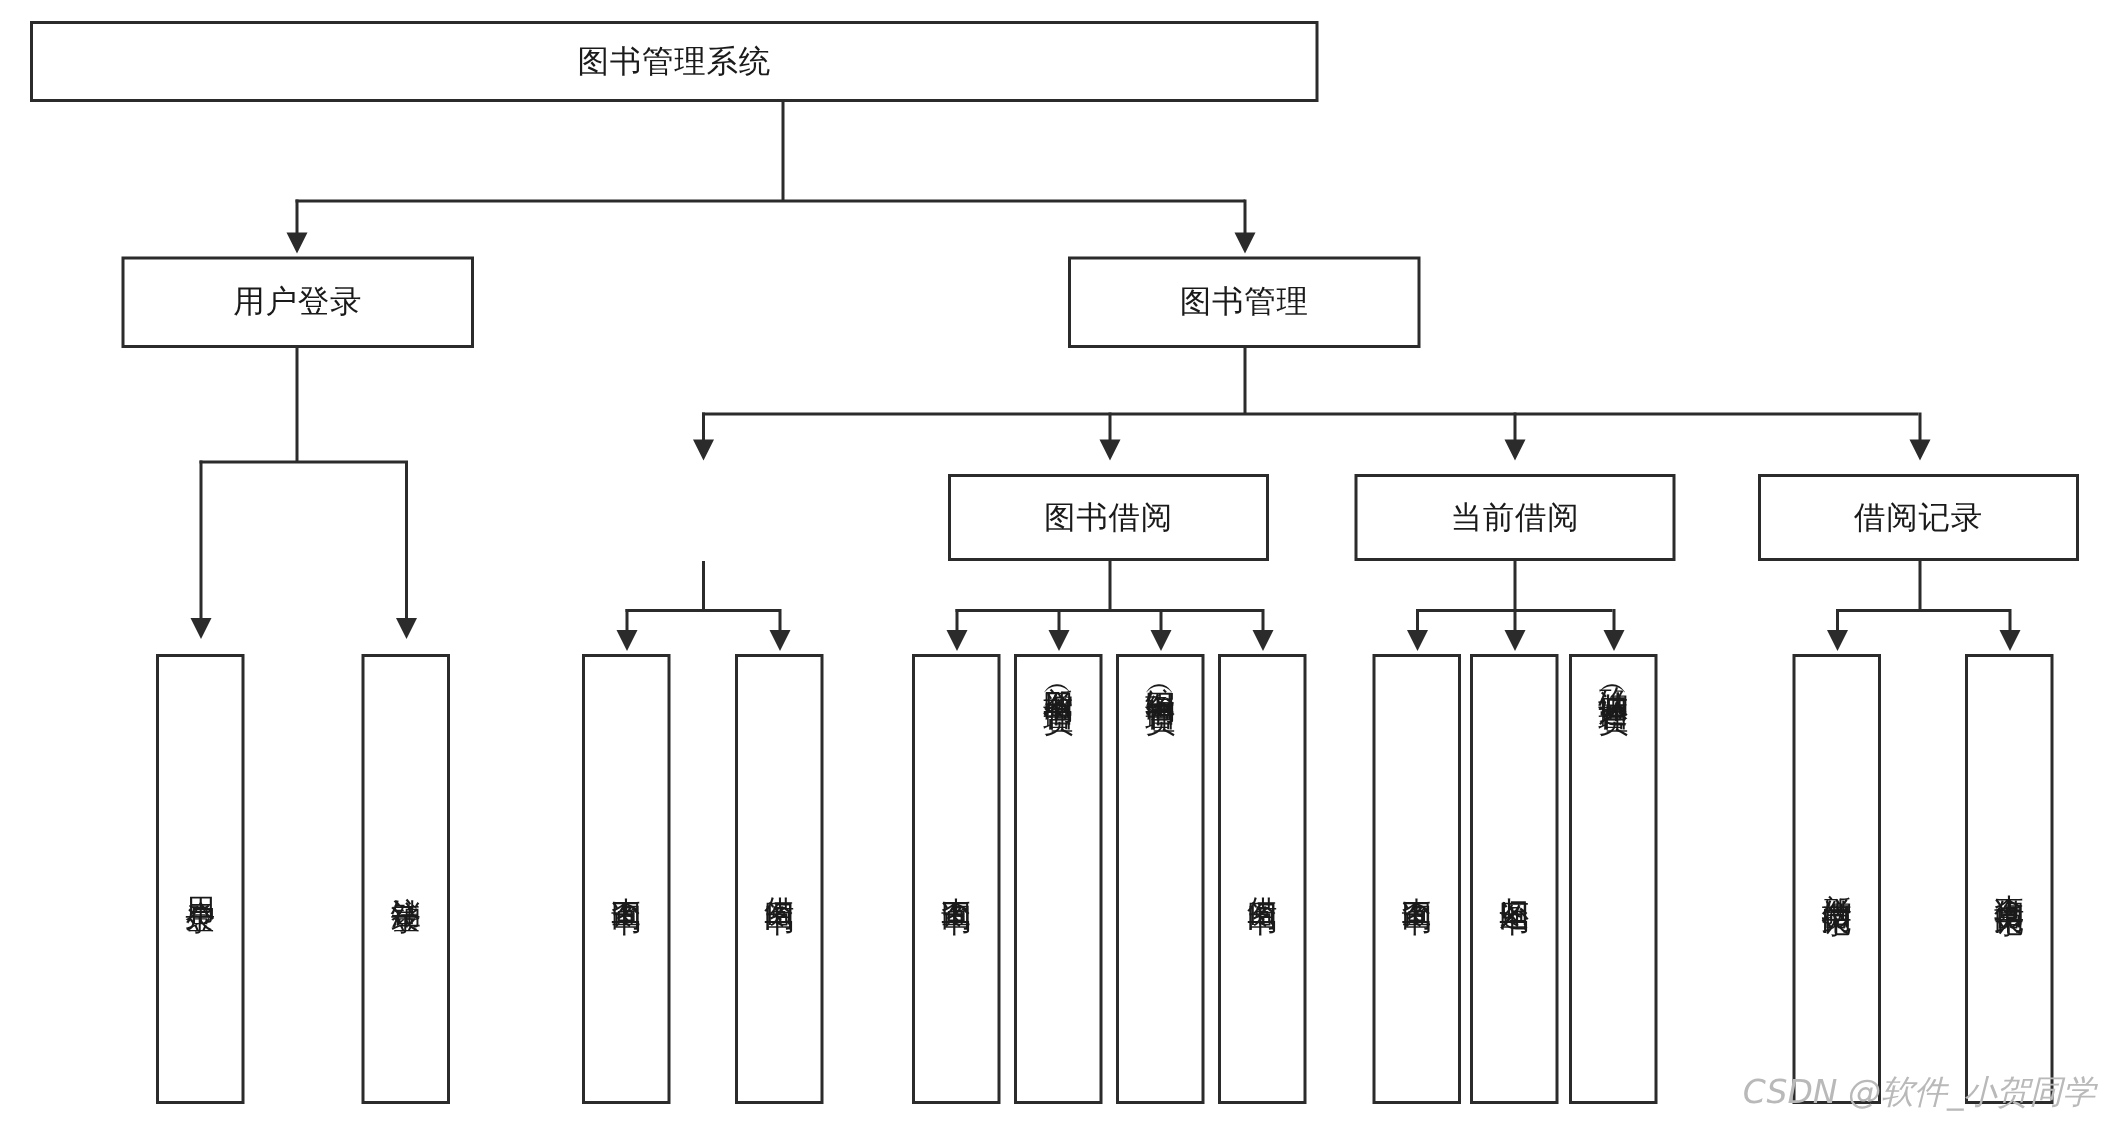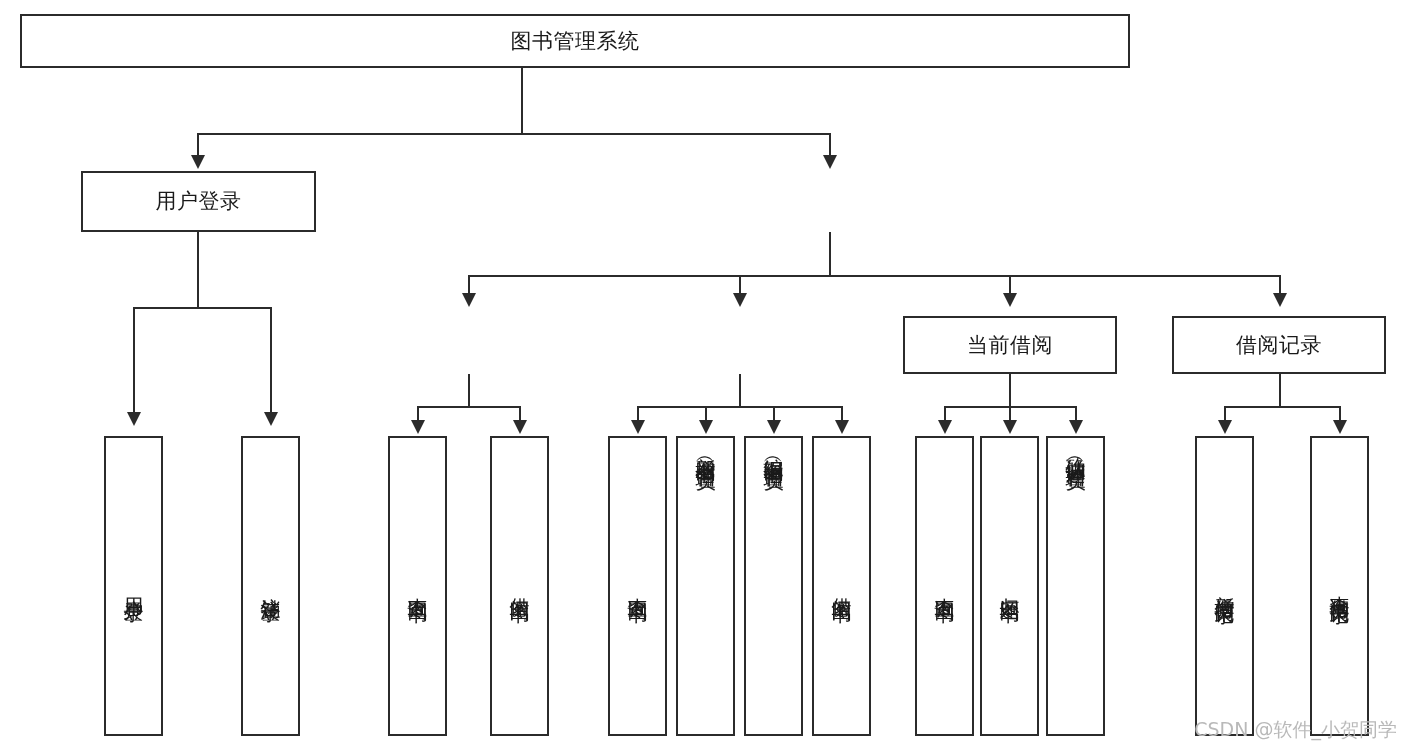--- a/index.html
+++ b/index.html
@@ -71,46 +71,50 @@
     height: 0;
     border-left: 7px solid transparent;
     border-right: 7px solid transparent;
     border-top: 14px solid #2b2b2b;
   }
   
   #watermark {
     position: absolute;
     right: 8px;
     bottom: 4px;
-    font-size: 19px;
+    font-size: 22px;
     color: #b9b9b9;
     white-space: nowrap;
     font-family: "DejaVu Sans", "Liberation Sans", sans-serif;
+    font-style: italic;
   }
 </style>
 </head>
 <body>
 
 <div id="canvas">
 
-  <div class="node horiz" style="left:20px; top:14px; width:1110px; height:54px;">
+  <div class="node horiz" style="left:20px; top:14px; width:859px; height:54px;">
     <span class="label">图书管理系统</span>
   </div>
 
   <div class="vline" style="left:521px; top:68px; height:66px;"></div>
 
   <div class="hline" style="left:197px; top:133px; width:633px;"></div>
 
   <div class="vline" style="left:197px; top:133px; height:24px;"></div>
   <div class="arrow" style="left:191px; top:155px;"></div>
   <div class="vline" style="left:829px; top:133px; height:24px;"></div>
   <div class="arrow" style="left:823px; top:155px;"></div>
 
   <div class="node horiz" style="left:81px; top:171px; width:235px; height:61px;">
     <span class="label">用户登录</span>
+  </div>
+  <div class="node horiz" style="left:712px; top:171px; width:235px; height:61px;">
+    <span class="label">图书管理</span>
   </div>
 
   <div class="vline" style="left:197px; top:232px; height:76px;"></div>
   <div class="hline" style="left:133px; top:307px; width:137px;"></div>
   <div class="vline" style="left:133px; top:307px; height:107px;"></div>
   <div class="arrow" style="left:127px; top:412px;"></div>
   <div class="vline" style="left:270px; top:307px; height:107px;"></div>
   <div class="arrow" style="left:264px; top:412px;"></div>
 
   <div class="node vert centered" style="left:104px; top:436px; width:59px; height:300px;">
@@ -124,20 +128,23 @@
   <div class="hline" style="left:468px; top:275px; width:811px;"></div>
   <div class="vline" style="left:468px; top:275px; height:20px;"></div>
   <div class="arrow" style="left:462px; top:293px;"></div>
   <div class="vline" style="left:739px; top:275px; height:20px;"></div>
   <div class="arrow" style="left:733px; top:293px;"></div>
   <div class="vline" style="left:1009px; top:275px; height:20px;"></div>
   <div class="arrow" style="left:1003px; top:293px;"></div>
   <div class="vline" style="left:1279px; top:275px; height:20px;"></div>
   <div class="arrow" style="left:1273px; top:293px;"></div>
 
+  <div class="node horiz" style="left:632px; top:316px; width:214px; height:58px;">
+    <span class="label">图书借阅</span>
+  </div>
   <div class="node horiz" style="left:1172px; top:316px; width:214px; height:58px;">
     <span class="label">借阅记录</span>
   </div>
   <div class="node horiz" style="left:903px; top:316px; width:214px; height:58px;">
     <span class="label">当前借阅</span>
   </div>
 
   <div class="vline" style="left:468px; top:374px; height:33px;"></div>
   <div class="hline" style="left:417px; top:406px; width:103px;"></div>
   <div class="vline" style="left:417px; top:406px; height:16px;"></div>

